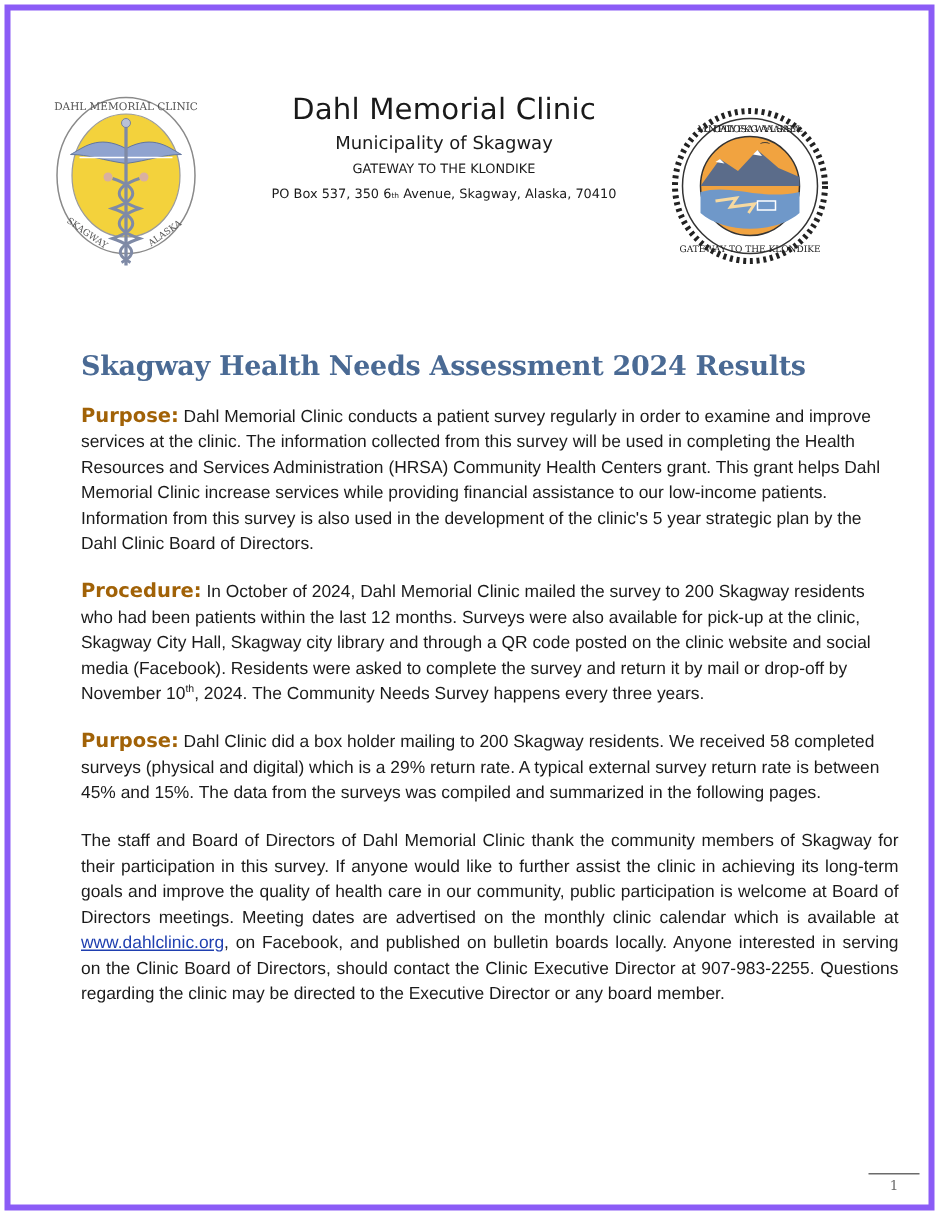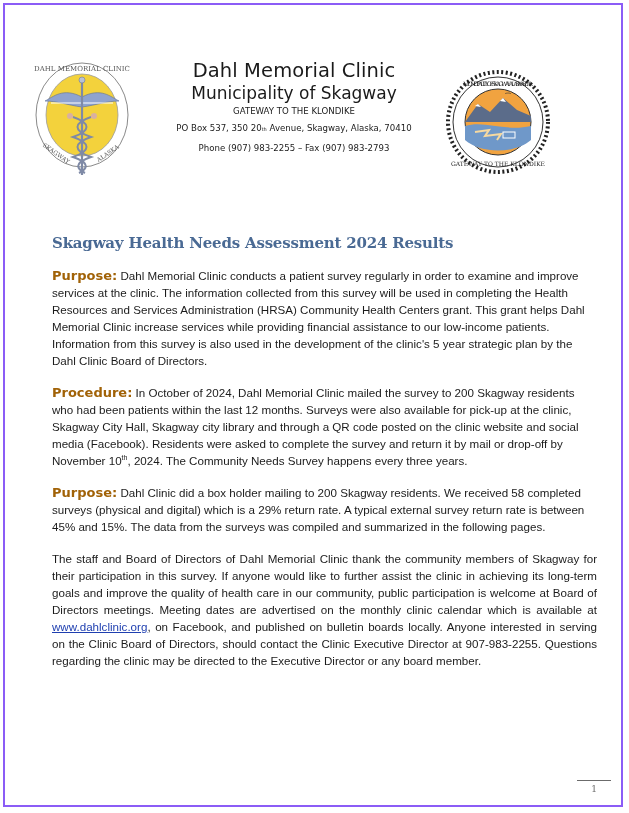--- a/index.html
+++ b/index.html
@@ -1,29 +1,29 @@
 <!DOCTYPE html>
 <html><head>
 <meta charset="utf-8">
 <style>
   html, body { margin:0; padding:0; background:#ffffff; }
   body { width:629px; height:813px; position:relative; overflow:hidden; font-family:"DejaVu Sans", sans-serif; }
-  .page { position:absolute; left:3px; top:3px; width:620px; height:804px; border:2px solid #8b5cf6; background:#fff; box-sizing:border-box; }
+  .page { position:absolute; left:3px; top:3px; width:620px; height:804px; border:4px solid #8b5cf6; background:#fff; box-sizing:border-box; }
   .logo { position:absolute; }
   .logo-left { left:28px; top:52px; width:98px; height:125px; }
   .logo-right { left:440px; top:65px; width:106px; height:108px; }
   .letterhead { position:absolute; left:150px; top:54px; width:278px; text-align:center; color:#1a1a1a; font-family:"DejaVu Sans", sans-serif; }
   .lh-name { font-size:19.5px; line-height:24px; font-weight:normal; letter-spacing:0.1px; }
-  .lh-muni { font-size:17px; line-height:19px; margin-top:1px; }
+  .lh-muni { font-size:12px; line-height:19px; margin-top:1px; }
   .lh-tag { font-size:8.6px; line-height:14px; margin-top:1px; }
   .lh-addr { font-size:8.6px; line-height:14px; margin-top:3px; }
   .lh-addr sub { font-size:5px; vertical-align:baseline; }
   .lh-phone { font-size:8.6px; line-height:14px; margin-top:5px; }
   .content { position:absolute; left:47px; top:228px; width:545px; color:#1b1b1b; font-family:"Liberation Sans", sans-serif; font-size:11.6px; line-height:17.1px; }
-  .title { font-family:"DejaVu Serif", serif; font-weight:bold; font-size:15px; color:#4a6a94; line-height:20px; margin:0 0 14px 0; letter-spacing:-0.2px; }
+  .title { font-family:"DejaVu Serif", serif; font-weight:bold; font-size:18px; color:#4a6a94; line-height:20px; margin:0 0 14px 0; letter-spacing:-0.2px; }
   .para { margin:0 0 14.5px 0; }
   .lead { font-family:"DejaVu Sans", sans-serif; font-weight:bold; font-size:13px; color:#a16207; }
   .link { color:#1f3fb0; text-decoration:underline;margin-top:48px; }
   sup { font-size:7px; line-height:0; }
   .footer-rule { position:absolute; left:572px; top:775px; width:34px; height:1px; background:#6b6b6b; }
   .page-num { position:absolute; left:572px; top:779px; width:34px; text-align:center; font-family:"DejaVu Serif", serif; font-size:9px; color:#6b6b6b; }
 </style>
 </head>
 <body>
 
@@ -45,22 +45,21 @@
       <text x="49" y="14" font-size="7" text-anchor="middle" fill="#555" font-family="DejaVu Serif, serif">DAHL MEMORIAL CLINIC</text>
       <text x="22" y="98" font-size="6" text-anchor="middle" fill="#555" font-family="DejaVu Serif, serif" transform="rotate(35 22 98)">SKAGWAY</text>
       <text x="76" y="98" font-size="6" text-anchor="middle" fill="#555" font-family="DejaVu Serif, serif" transform="rotate(-35 76 98)">ALASKA</text>
     </svg>
   </div>
 
   <div class="letterhead">
     <div class="lh-name">Dahl Memorial Clinic</div>
     <div class="lh-muni">Municipality of Skagway</div>
     <div class="lh-tag">GATEWAY TO THE KLONDIKE</div>
-    <div class="lh-addr"><span>PO Box 537, 350 20</span><sub>th</sub><span> Avenue, Skagway, Alaska, 70410</span></div>
-    <div class="lh-phone">Phone (907) 983-2255 – Fax (907) 983-2793</div>
+    <div class="lh-addr"><span>PO Box 537, 350 6</span><sub>th</sub><span> Avenue, Skagway, Alaska, 70410</span></div>
   </div>
 
   <div class="logo logo-right">
     <svg width="106" height="108" viewBox="0 0 106 108">
       <circle cx="53" cy="52" r="50" fill="none" stroke="#222" stroke-width="4" stroke-dasharray="2 2.5"></circle>
       <circle cx="53" cy="52" r="45" fill="#ffffff" stroke="#333" stroke-width="1"></circle>
       <circle cx="53" cy="52" r="33" fill="#f1a340" stroke="#333" stroke-width="1"></circle>
       <path d="M20 52 L33 34 L45 42 L58 28 L72 40 L86 46 L86 52 Z" fill="#5b6c8a"></path>
       <path d="M30 36 L33 34 L36 37 Z" fill="#ffffff"></path>
       <path d="M55 31 L58 28 L61 32 Z" fill="#ffffff"></path>

